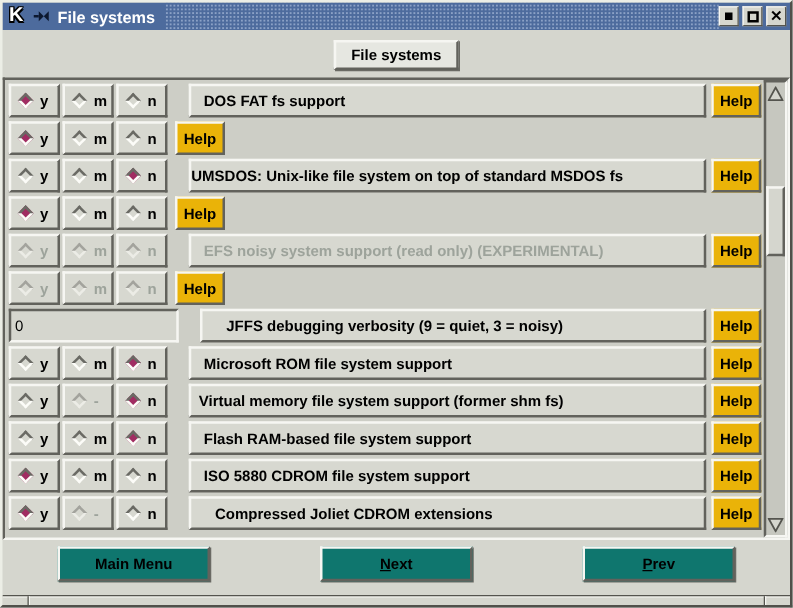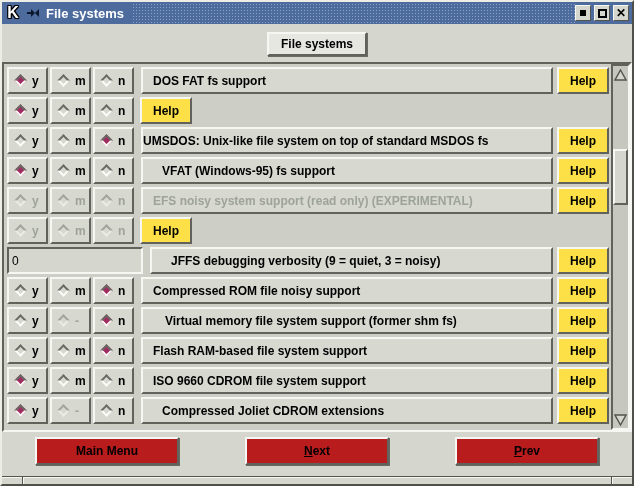--- a/index.html
+++ b/index.html
@@ -38,36 +38,36 @@
   .rows{flex:1;padding:3px 2px 0 3px;overflow:hidden;}
   .cfg-row{display:flex;height:27px;margin-bottom:3px;}
   .cfg-row.gap-before{margin-top:3px;}
   .tri-btn{width:41px;background:#d7d8d0;display:flex;align-items:center;padding-left:5px;margin-right:2px;}
   .tri-btn .letter{margin-left:5px;font-weight:bold;}
   .dia-box{width:13px;height:13px;position:relative;flex:0 0 13px;}
   .dia{position:absolute;left:2px;top:2px;width:9px;height:9px;transform:rotate(45deg);
     border:2px solid;border-color:#6a6a64 #fcfcf8 #fcfcf8 #6a6a64;background:rgba(0,0,0,0);}
   .dia.sel{background:var(--diamond,#a12c62);}
   .dia.dis{border-color:#a3a39d #ecece6 #ecece6 #a3a39d;}
-  .lbl-btn{flex:1;background:#d7d8d0;display:flex;align-items:center;margin-left:5px;overflow:hidden;white-space:nowrap;}
+  .lbl-btn{flex:1;background:#d7d8d0;display:flex;align-items:center;margin-left:15px;overflow:hidden;white-space:nowrap;}
   .lbl-btn span{font-weight:bold;}
   .dis-text{color:#9da39b;}
-  .help-btn{width:52px;margin-left:4px;background:#fde047;display:flex;align-items:center;justify-content:center;font-weight:bold;}
+  .help-btn{width:40px;margin-left:4px;background:#eab308;display:flex;align-items:center;justify-content:center;font-weight:bold;}
   .entry{width:136px;background:#d5d6ce;margin-right:2px;font-family:"Liberation Sans",sans-serif;
     font-weight:normal;font-size:12px;padding:0 3px;color:#000;outline:none;}
   
   .scrollbar{width:19px;background:#c6c7bf;border:2px solid;border-color:#62625c #f6f6f2 #f6f6f2 #62625c;
     display:flex;flex-direction:column;}
   .sb-arrow{height:17px;display:flex;align-items:center;justify-content:center;}
   .sb-trough{flex:1;position:relative;}
   .sb-thumb{position:absolute;left:0;right:0;top:66px;height:56px;background:#d5d6ce;
     border:2px solid;border-color:#f6f6f2 #62625c #62625c #f6f6f2;}
   
   .footer{position:absolute;left:0;right:0;bottom:19px;display:grid;grid-template-columns:1fr 1fr 1fr;justify-items:center;}
-  .foot-btn{width:144px;height:28px;background:#b91c1c;display:flex;align-items:center;justify-content:center;
+  .foot-btn{width:122px;height:28px;background:#0f766e;display:flex;align-items:center;justify-content:center;
     font-weight:bold;font-size:12px;font-family:"Liberation Sans",sans-serif;box-shadow:1px 1px 0 #6a6a64;}
   .bottom-frame{position:absolute;left:0;right:0;bottom:0;height:8px;background:var(--bg,#d5d6ce);
     border-top:1px solid #54544e;box-shadow:inset 0 1px 0 #f6f6f2;}
   .notch{position:absolute;top:0;bottom:0;width:1px;background:#54544e;box-shadow:1px 0 0 #f6f6f2;}
 </style>
 </head>
 <body>
 
 <div class="window" style="--titlebar: #4d6b9d; --bg: #d5d6ce; --diamond: #a12c62;">
 
@@ -180,23 +180,20 @@
               <span class="dia"></span>
             </span>
             <span class="letter">m</span>
           </div>
           <div class="tri-btn raised">
             <span class="dia-box">
               <span class="dia"></span>
             </span>
             <span class="letter">n</span>
           </div>
-          <div class="lbl-btn raised">
-            <span style="padding-left: 19px;">VFAT (Windows-95) fs support</span>
-          </div>
           <div class="help-btn raised">Help</div>
         </div>
         <div class="cfg-row">
           <div class="tri-btn raised">
             <span class="dia-box">
               <span class="dia dis"></span>
             </span>
             <span class="letter dis-text">y</span>
           </div>
           <div class="tri-btn raised">
@@ -257,21 +254,21 @@
             </span>
             <span class="letter">m</span>
           </div>
           <div class="tri-btn raised">
             <span class="dia-box">
               <span class="dia sel"></span>
             </span>
             <span class="letter">n</span>
           </div>
           <div class="lbl-btn raised">
-            <span style="padding-left: 10px;">Compressed ROM file noisy support</span>
+            <span style="padding-left: 10px;">Microsoft ROM file system support</span>
           </div>
           <div class="help-btn raised">Help</div>
         </div>
         <div class="cfg-row">
           <div class="tri-btn raised">
             <span class="dia-box">
               <span class="dia"></span>
             </span>
             <span class="letter">y</span>
           </div>
@@ -281,21 +278,21 @@
             </span>
             <span class="letter dis-text">-</span>
           </div>
           <div class="tri-btn raised">
             <span class="dia-box">
               <span class="dia sel"></span>
             </span>
             <span class="letter">n</span>
           </div>
           <div class="lbl-btn raised">
-            <span style="padding-left: 22px;">Virtual memory file system support (former shm fs)</span>
+            <span style="padding-left: 6px;">Virtual memory file system support (former shm fs)</span>
           </div>
           <div class="help-btn raised">Help</div>
         </div>
         <div class="cfg-row">
           <div class="tri-btn raised">
             <span class="dia-box">
               <span class="dia"></span>
             </span>
             <span class="letter">y</span>
           </div>
@@ -329,21 +326,21 @@
             </span>
             <span class="letter">m</span>
           </div>
           <div class="tri-btn raised">
             <span class="dia-box">
               <span class="dia"></span>
             </span>
             <span class="letter">n</span>
           </div>
           <div class="lbl-btn raised">
-            <span style="padding-left: 10px;">ISO 9660 CDROM file system support</span>
+            <span style="padding-left: 10px;">ISO 5880 CDROM file system support</span>
           </div>
           <div class="help-btn raised">Help</div>
         </div>
         <div class="cfg-row">
           <div class="tri-btn raised">
             <span class="dia-box">
               <span class="dia sel"></span>
             </span>
             <span class="letter">y</span>
           </div>

